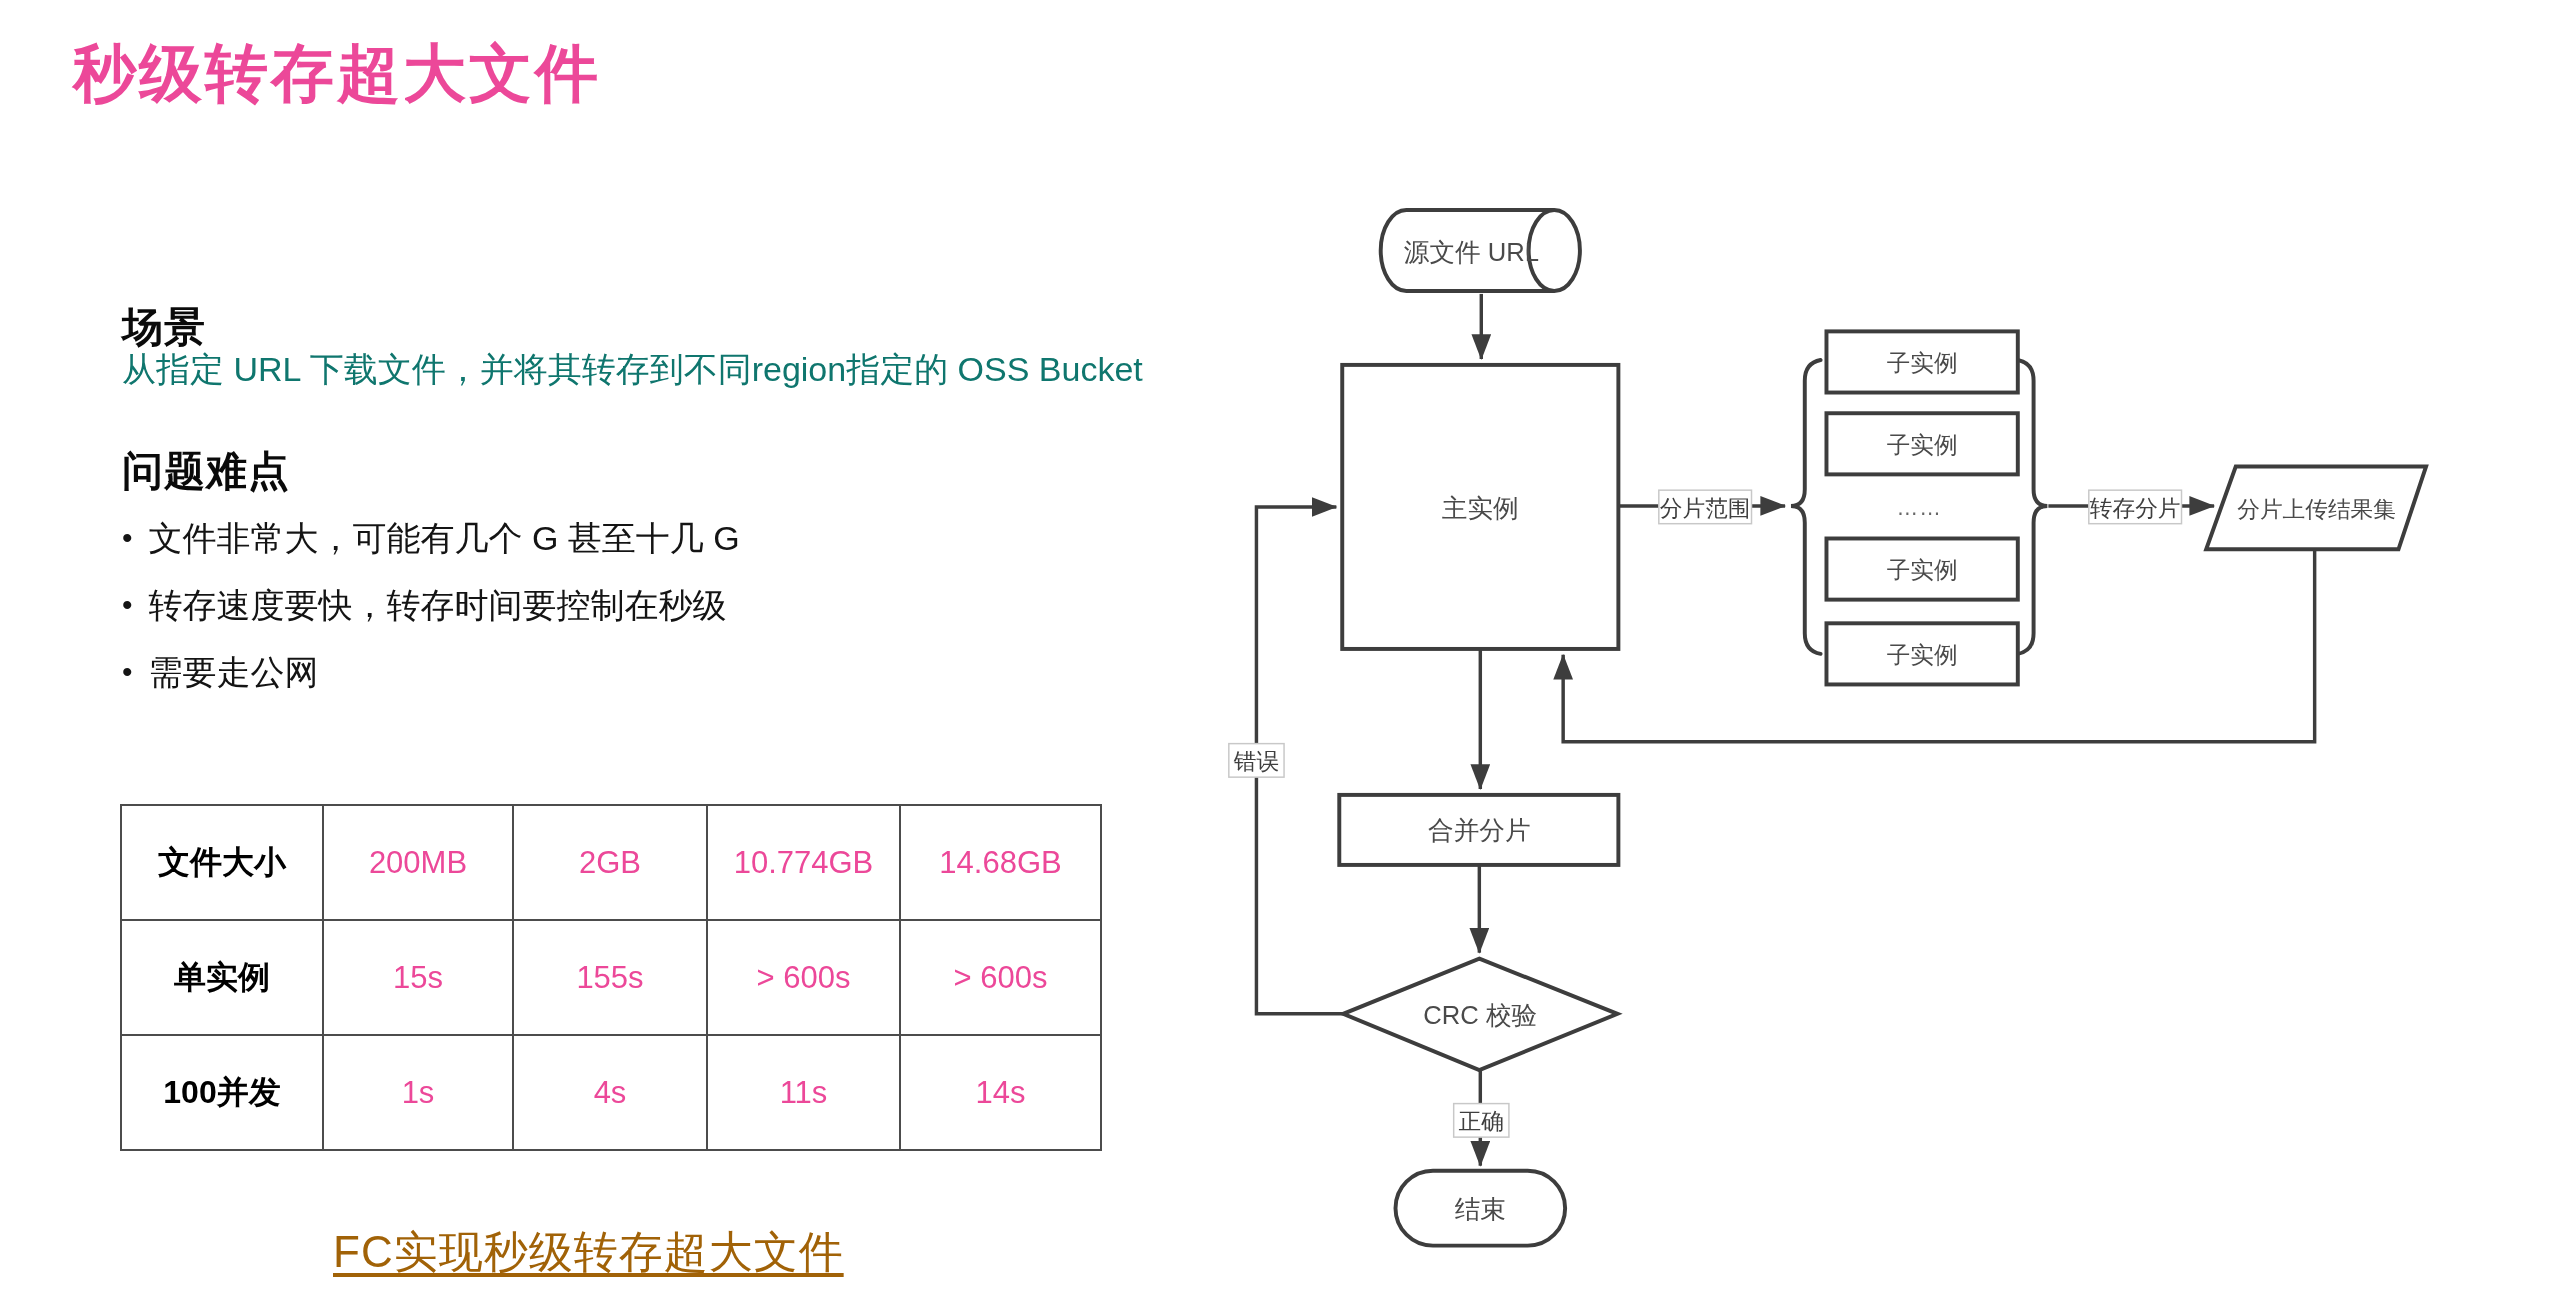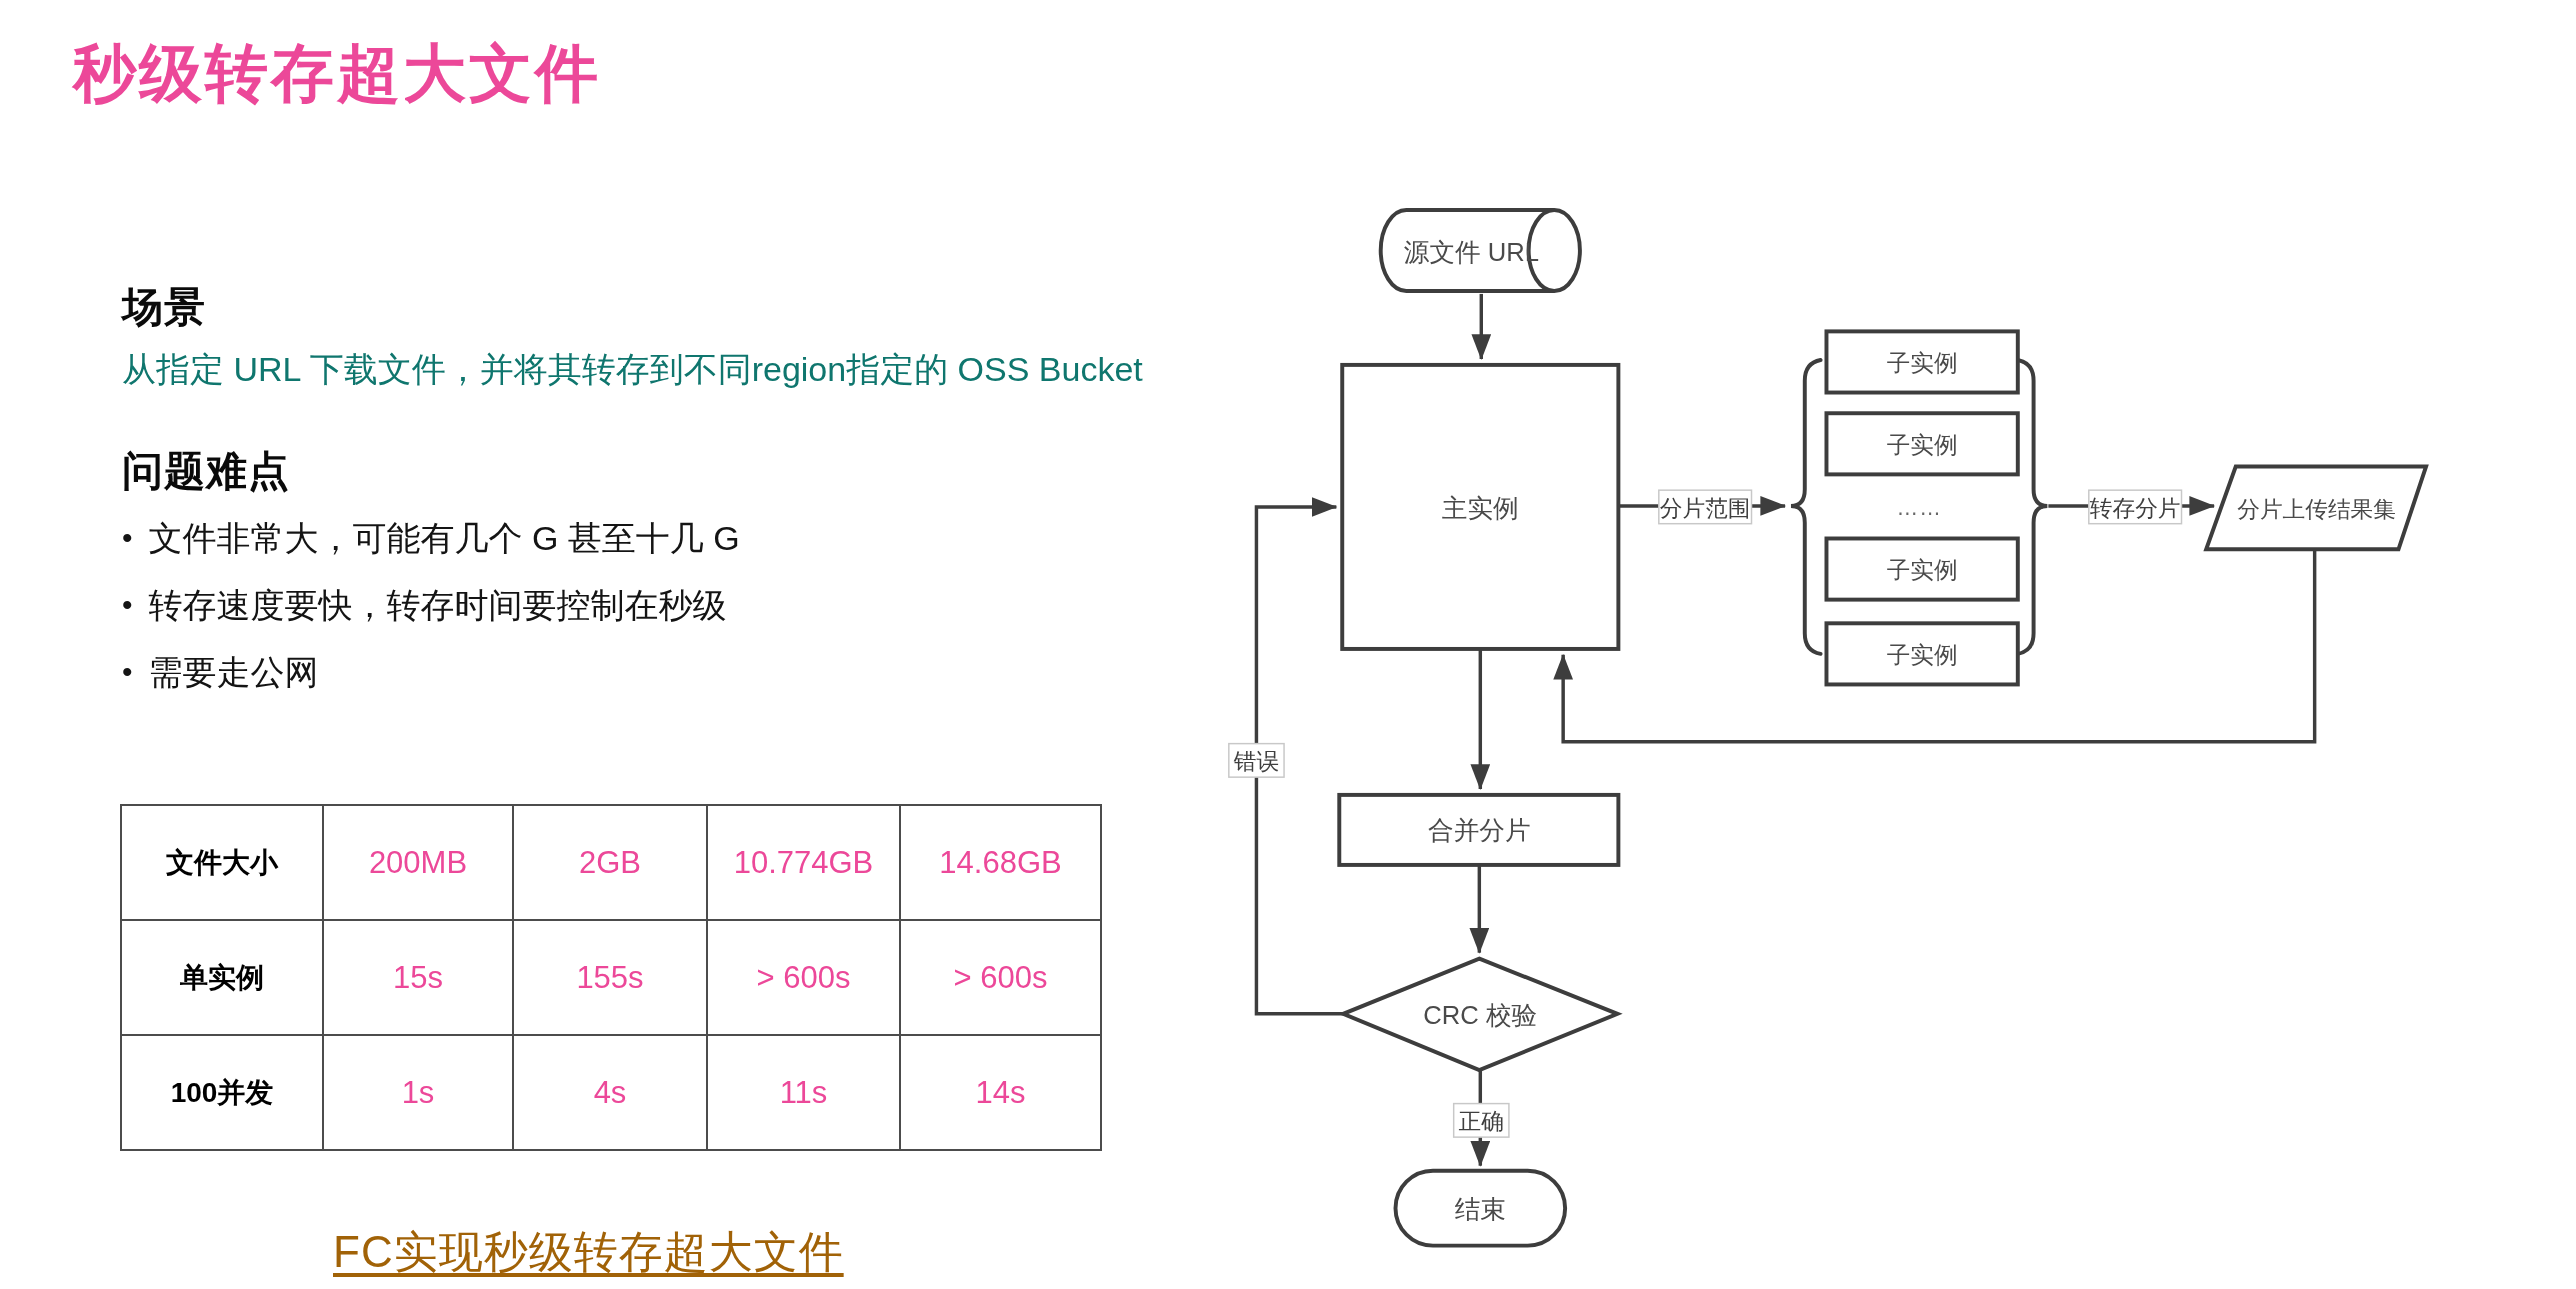--- a/index.html
+++ b/index.html
@@ -9,21 +9,21 @@
     font-family:"Liberation Sans", sans-serif;
   }
   .abs{position:absolute;}
   .page-title{
     left:73px;top:34px;font-size:63px;font-weight:700;color:#ec4899;
     letter-spacing:3px;line-height:1.25;
   }
   .sec-heading{
     font-size:41px;font-weight:700;color:#0a0a0a;letter-spacing:1px;
   }
-  #scenario-heading{left:122px;top:280px;}
+  #scenario-heading{left:122px;top:300px;}
   #scenario-desc{
     left:122px;top:347px;width:1164px;font-size:34px;color:#0f766e;line-height:1.35;
   }
   #problems-heading{left:122px;top:444px;}
   .problem-list{
     left:122px;top:515px;width:1085px;list-style:none;margin:0;padding:0;
   }
   .problem-list li{
     font-size:34px;color:#141414;height:67px;line-height:47px;
   }
@@ -31,21 +31,21 @@
     content:"\2022";font-size:30px;margin-right:16px;position:relative;top:-2px;
   }
   .bench-table{
     left:120px;top:804px;border-collapse:collapse;table-layout:fixed;
     background:#fff;
   }
   .bench-table td{
     border:2px solid #4c4c4c;text-align:center;vertical-align:middle;
     height:113px;font-size:31px;color:#ec4899;padding:0;
   }
-  .bench-table td.row-header{font-weight:700;font-size:28px;color:#000;}
+  .bench-table td.row-header{font-weight:700;font-size:32px;color:#000;}
   .doc-link{
     left:333px;top:1223px;font-size:44px;color:#a16207;
     text-decoration:underline;text-underline-offset:6px;cursor:pointer;
     letter-spacing:1px;
   }
   svg.flow{position:absolute;left:0;top:0;}
   .shape{fill:#ffffff;stroke:#3d3d3d;stroke-width:4;}
   .edge{fill:none;stroke:#3d3d3d;stroke-width:3.5;}
   .brace{fill:none;stroke:#3d3d3d;stroke-width:4;stroke-linecap:round;}
   .lblbox{fill:#ffffff;stroke:#c8c8c8;stroke-width:1.5;}

